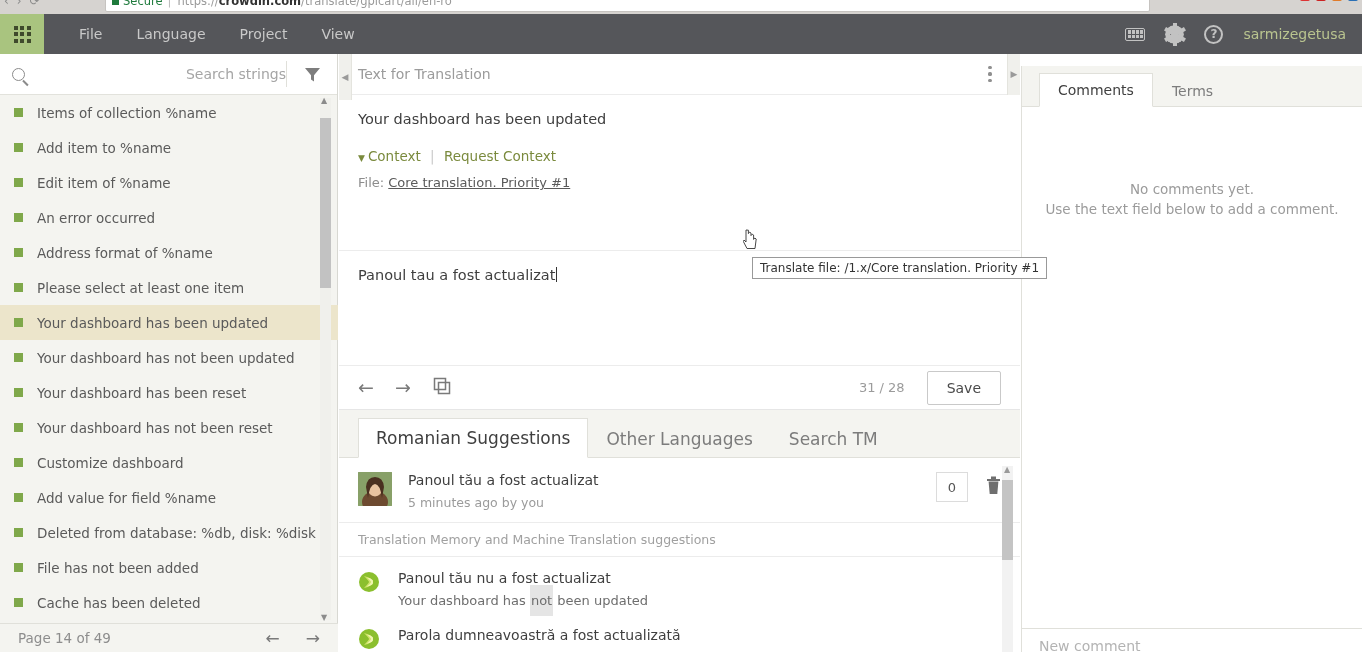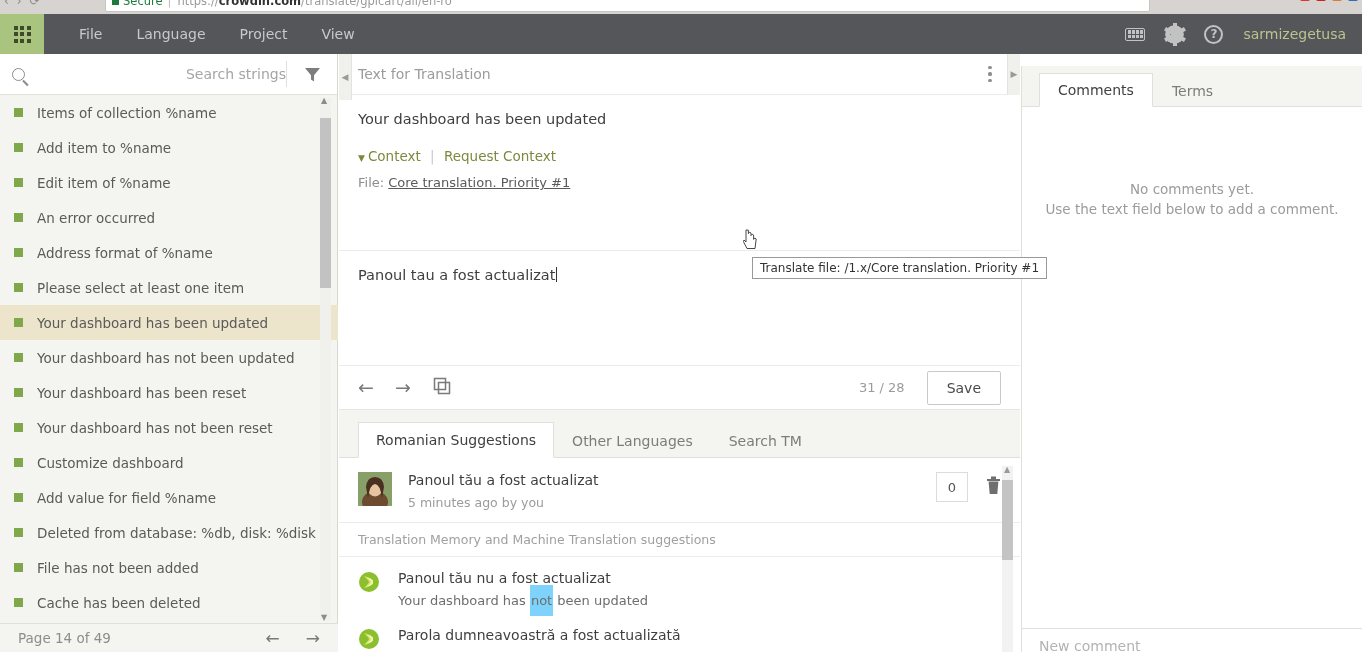--- a/index.html
+++ b/index.html
@@ -196,21 +196,21 @@
     padding:8px 19px; font-size:14px; cursor:pointer; border-radius:2px;
     font-family:"DejaVu Sans","Liberation Sans",sans-serif;
   }
 
   .sugg-tabs{
     position:absolute; left:0; top:356px; width:681px; height:48px;
     background:#f4f4f0; border-bottom:1px solid #e0e0da;
     display:flex; align-items:flex-end; padding-left:19px;
   }
   .stab{
-    padding:9px 17px; font-size:14px; color:#7c7c7c; cursor:pointer;
+    padding:9px 17px; font-size:17px; color:#7c7c7c; cursor:pointer;
     border:1px solid transparent; border-bottom:none; position:relative; top:1px;
   }
   .stab.active{
     background:#fff; color:#3f3f3f; border-color:#e0e0da; border-bottom:1px solid #fff;
   }
 
   .sugg-body{
     position:absolute; left:0; top:404px; width:681px; height:194px;
     background:#fff; overflow:hidden;
   }
@@ -231,21 +231,21 @@
 
   .tm-banner{
     border-top:1px solid #ececec; border-bottom:1px solid #ececec;
     padding:9px 19px; font-size:12.5px; color:#a0a0a0; background:#fff;
   }
   .tm-row{ display:flex; padding:13px 19px 0; }
   .tm-ico{ width:22px; height:22px; flex:none; margin-right:18px; margin-top:1px; }
   .tm-title{ font-size:14px; color:#3f3f3f; }
   .tm-src{ font-size:13px; color:#6e6e6e; margin-top:7px; }
   .tm-meta{ font-size:12.5px; color:#a0a0a0; margin-top:7px; }
-  .hl-add{ background:#7dd3fc; padding:8px 1px; }
+  .hl-add{ background:#e5e5e5; padding:8px 1px; }
 
   .sugg-scroll{
     position:absolute; right:7px; top:8px; width:11px; height:186px; background:#f2f2f2;
   }
   .sugg-thumb{ position:absolute; left:0; top:14px; width:11px; height:80px; background:#c4c4c4; }
   .sugg-up{ position:absolute; left:2px; top:-1px; font-size:8px; color:#9a9a9a; }
 
   
   .rightpanel{
     position:absolute; left:1021px; top:0; width:341px; height:598px;

